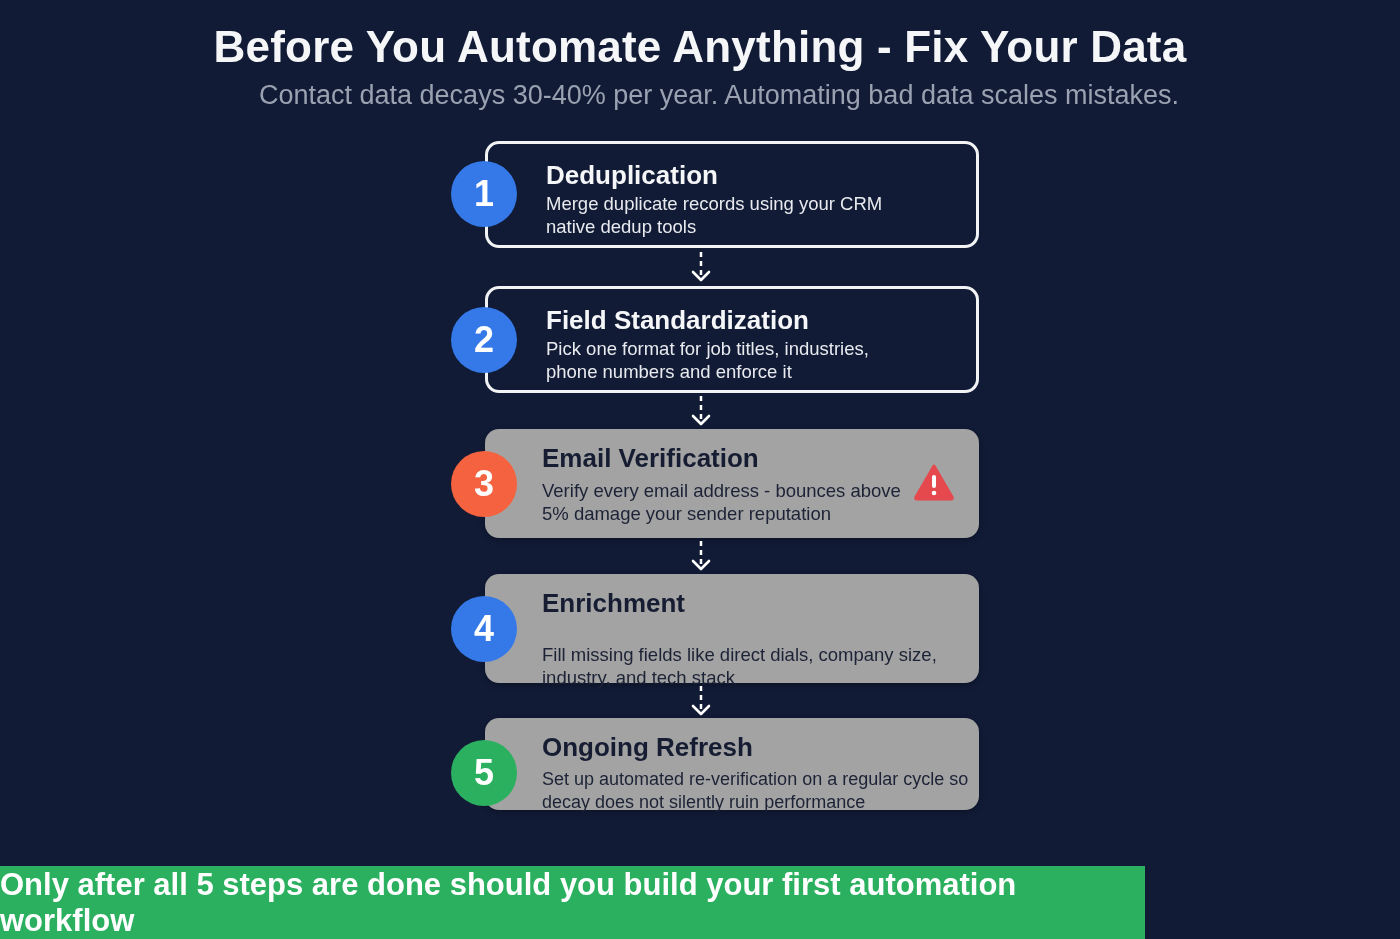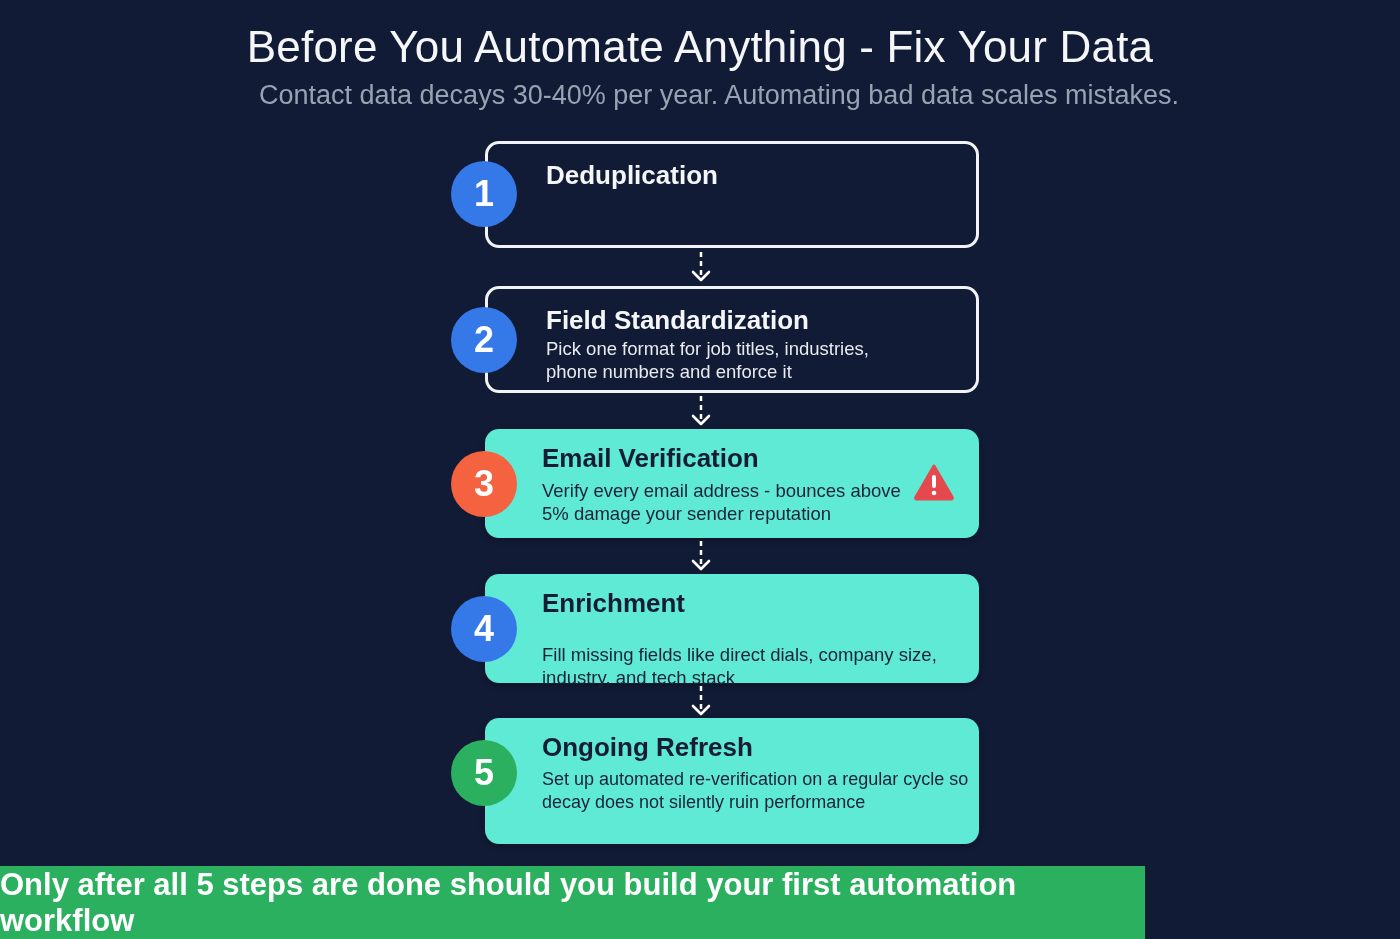--- a/index.html
+++ b/index.html
@@ -5,37 +5,37 @@
     * { box-sizing: border-box; margin: 0; padding: 0; }
     html, body { width: 1400px; height: 939px; overflow: hidden; }
     body {
       background: #111b36;
       font-family: "Liberation Sans", "DejaVu Sans", sans-serif;
       position: relative;
       color: #fff;
     }
     .title {
       position: absolute; left: 0; top: 22px; width: 1400px;
-      text-align: center; font-size: 44px; font-weight: normal;
+      text-align: center; font-size: 44px; font-weight: bold;
       color: #f5f6f8; letter-spacing: 0.2px;
     }
     .subtitle {
       position: absolute; left: 0; top: 80px; width: 1400px;
       text-align: center; font-size: 27px; color: #9aa2b1; padding-left: 38px;
     }
     .card {
       position: absolute; left: 485px; width: 494px;
       border-radius: 14px;
     }
     .card.dark {
       background: #111b36;
       border: 3px solid #f2f3f5;
     }
     .card.light {
-      background: #5eead4;
+      background: #a3a3a3;
       box-shadow: 0 2px 6px rgba(0,0,0,0.3);
     }
     .card-title {
       position: absolute; left: 58px; top: 16px;
       font-size: 26px; font-weight: bold;
     }
     .card.dark .card-title { color: #f5f6f8; }
     .card.light .card-title { color: #161d33; left: 57px; top: 14px; }
     .card-desc {
       position: absolute; left: 58px; top: 48px; width: 420px;
@@ -63,20 +63,21 @@
     }
   </style>
 </head>
 <body>
 
 <div class="title">Before You Automate Anything - Fix Your Data</div>
 <div class="subtitle">Contact data decays 30-40% per year. Automating bad data scales mistakes.</div>
 
 <div class="card dark" style="top:141px;height:107px;">
   <div class="card-title">Deduplication</div>
+  <div class="card-desc" style="width:380px;">Merge duplicate records using your CRM native dedup tools</div>
 </div>
 <div class="badge" style="top:161px;background:#3579e8;">1</div>
 
 <svg class="arrow" style="top:250px;height:34px;" viewBox="0 0 22 34">
   <line x1="11" y1="2" x2="11" y2="27" stroke="#fff" stroke-width="2.5" stroke-dasharray="5,4"></line>
   <polyline points="3,22 11,30 19,22" fill="none" stroke="#fff" stroke-width="2.6" stroke-linecap="round" stroke-linejoin="round"></polyline>
 </svg>
 
 <div class="card dark" style="top:286px;height:107px;">
   <div class="card-title">Field Standardization</div>
@@ -109,21 +110,21 @@
   <div class="card-title">Enrichment</div>
   <div class="card-desc" style="width:400px;margin-top:19px;">Fill missing fields like direct dials, company size, industry, and tech stack</div>
 </div>
 <div class="badge" style="top:596px;background:#3579e8;">4</div>
 
 <svg class="arrow" style="top:684px;height:34px;" viewBox="0 0 22 34">
   <line x1="11" y1="2" x2="11" y2="27" stroke="#fff" stroke-width="2.5" stroke-dasharray="5,4"></line>
   <polyline points="3,22 11,30 19,22" fill="none" stroke="#fff" stroke-width="2.6" stroke-linecap="round" stroke-linejoin="round"></polyline>
 </svg>
 
-<div class="card light" style="top:718px;height:126px;">
+<div class="card light" style="top:718px;height:92px;">
   <div class="card-title">Ongoing Refresh</div>
   <div class="card-desc" style="width:432px;font-size:18px;">Set up automated re-verification on a regular cycle so decay does not silently ruin performance</div>
 </div>
 <div class="badge" style="top:740px;background:#2bb05f;">5</div>
 
 <div class="banner">
   <span>Only after all 5 steps are done should you build your first automation workflow</span>
 </div>
 
 </body></html>

